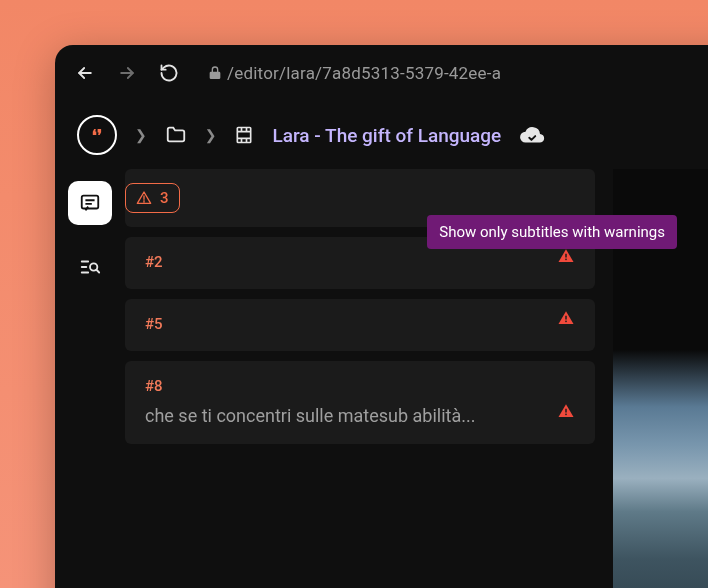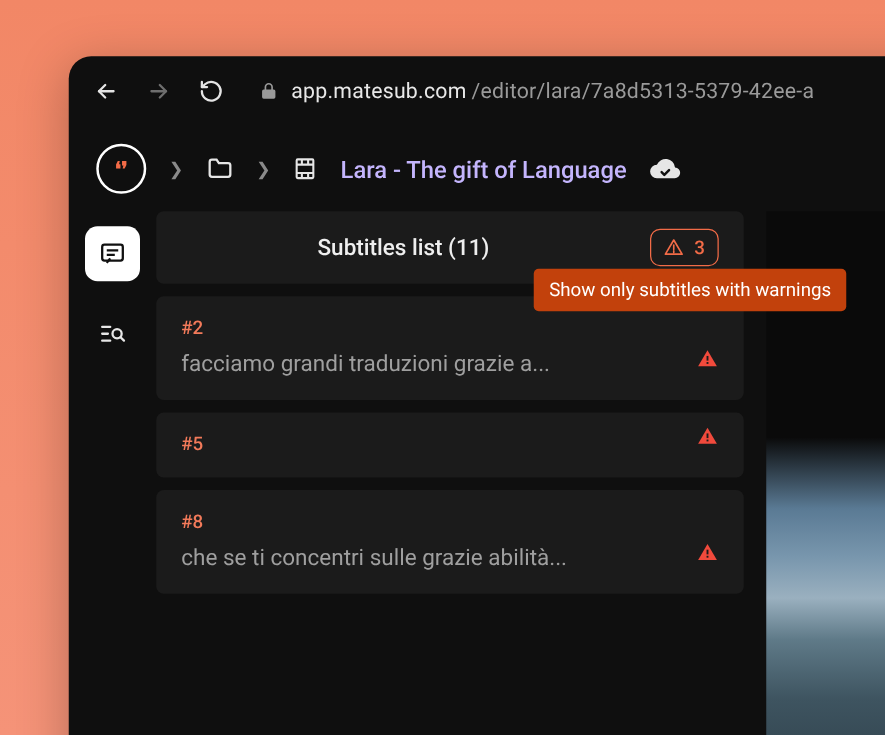--- a/index.html
+++ b/index.html
@@ -115,21 +115,21 @@
   color: #f26b47;
   font-size: 15px;
   font-weight: 500;
 }
 .warn-pill svg { width: 16px; height: 16px; }
 
 .tooltip {
   position: absolute;
   top: 46px;
   right: -82px;
-  background: #c2410c;
+  background: #701a75;
   color: #fff;
   font-size: 15px;
   padding: 8px 12px;
   border-radius: 4px;
   white-space: nowrap;
   z-index: 20;
 }
 
 .sub-item {
   background: #1b1b1b;
@@ -177,21 +177,20 @@
     <div class="nav-btn">
       <svg viewBox="0 0 24 24" fill="none" stroke="currentColor" stroke-width="2.2" stroke-linecap="round" stroke-linejoin="round">
           <path d="M3 12a9 9 0 1 0 3-6.7L3 8"></path>
           <path d="M3 3v5h5"></path>
         </svg>
     </div>
     <div class="url-box">
       <svg class="lock" viewBox="0 0 24 24" fill="#9a9a9a">
           <path d="M12 2a5 5 0 0 0-5 5v3H6a2 2 0 0 0-2 2v7a2 2 0 0 0 2 2h12a2 2 0 0 0 2-2v-7a2 2 0 0 0-2-2h-1V7a5 5 0 0 0-5-5zm-3 5a3 3 0 1 1 6 0v3H9V7z"></path>
         </svg>
-      <span class="host">app.matesub.com</span>
         <span style="margin-left:-6px;">/editor/lara/7a8d5313-5379-42ee-a</span>
     </div>
   </div>
 
   <div class="topbar">
     <div class="logo-circ">❛❜</div>
     <span class="chev">❯</span>
     <span class="folder-icon">
       <svg width="22" height="22" viewBox="0 0 24 24" fill="none" stroke="currentColor" stroke-width="2">
           <path d="M3 6a2 2 0 0 1 2-2h4l2 3h8a2 2 0 0 1 2 2v8a2 2 0 0 1-2 2H5a2 2 0 0 1-2-2V6z"></path>
@@ -235,33 +234,31 @@
             <line x1="3" y1="12" x2="8" y2="12"></line>
             <line x1="3" y1="18" x2="10" y2="18"></line>
             <circle cx="16" cy="12" r="4"></circle>
             <line x1="19" y1="15" x2="22" y2="18"></line>
           </svg>
       </div>
     </div>
 
     <div class="panel">
       <div class="panel-head">
-        <div class="panel-title">Subtitles list (11)</div>
         <div class="warn-pill">
           <svg viewBox="0 0 24 24" fill="currentColor">
               <path d="M12 3 2 20h20L12 3zm0 6v5m0 2v2" stroke="currentColor" stroke-width="2" fill="none" stroke-linecap="round" stroke-linejoin="round"></path>
             </svg>
           <span>3</span>
         </div>
         <div class="tooltip">Show only subtitles with warnings</div>
       </div>
 
       <div class="sub-item">
         <span class="sub-num">#2</span>
-        <span class="sub-text">facciamo grandi traduzioni grazie a...</span>
         <span class="sub-warn">
           <svg viewBox="0 0 24 24" fill="currentColor">
               <path d="M12 3 2 20h20L12 3z"></path>
               <rect x="11" y="9" width="2" height="5" fill="#1b1b1b"></rect>
               <rect x="11" y="15.5" width="2" height="2" fill="#1b1b1b"></rect>
             </svg>
         </span>
       </div>
 
       <div class="sub-item">
@@ -270,21 +267,21 @@
           <svg viewBox="0 0 24 24" fill="currentColor">
               <path d="M12 3 2 20h20L12 3z"></path>
               <rect x="11" y="9" width="2" height="5" fill="#1b1b1b"></rect>
               <rect x="11" y="15.5" width="2" height="2" fill="#1b1b1b"></rect>
             </svg>
         </span>
       </div>
 
       <div class="sub-item">
         <span class="sub-num">#8</span>
-        <span class="sub-text">che se ti concentri sulle grazie abilità...</span>
+        <span class="sub-text">che se ti concentri sulle matesub abilità...</span>
         <span class="sub-warn">
           <svg viewBox="0 0 24 24" fill="currentColor">
               <path d="M12 3 2 20h20L12 3z"></path>
               <rect x="11" y="9" width="2" height="5" fill="#1b1b1b"></rect>
               <rect x="11" y="15.5" width="2" height="2" fill="#1b1b1b"></rect>
             </svg>
         </span>
       </div>
     </div>
 

